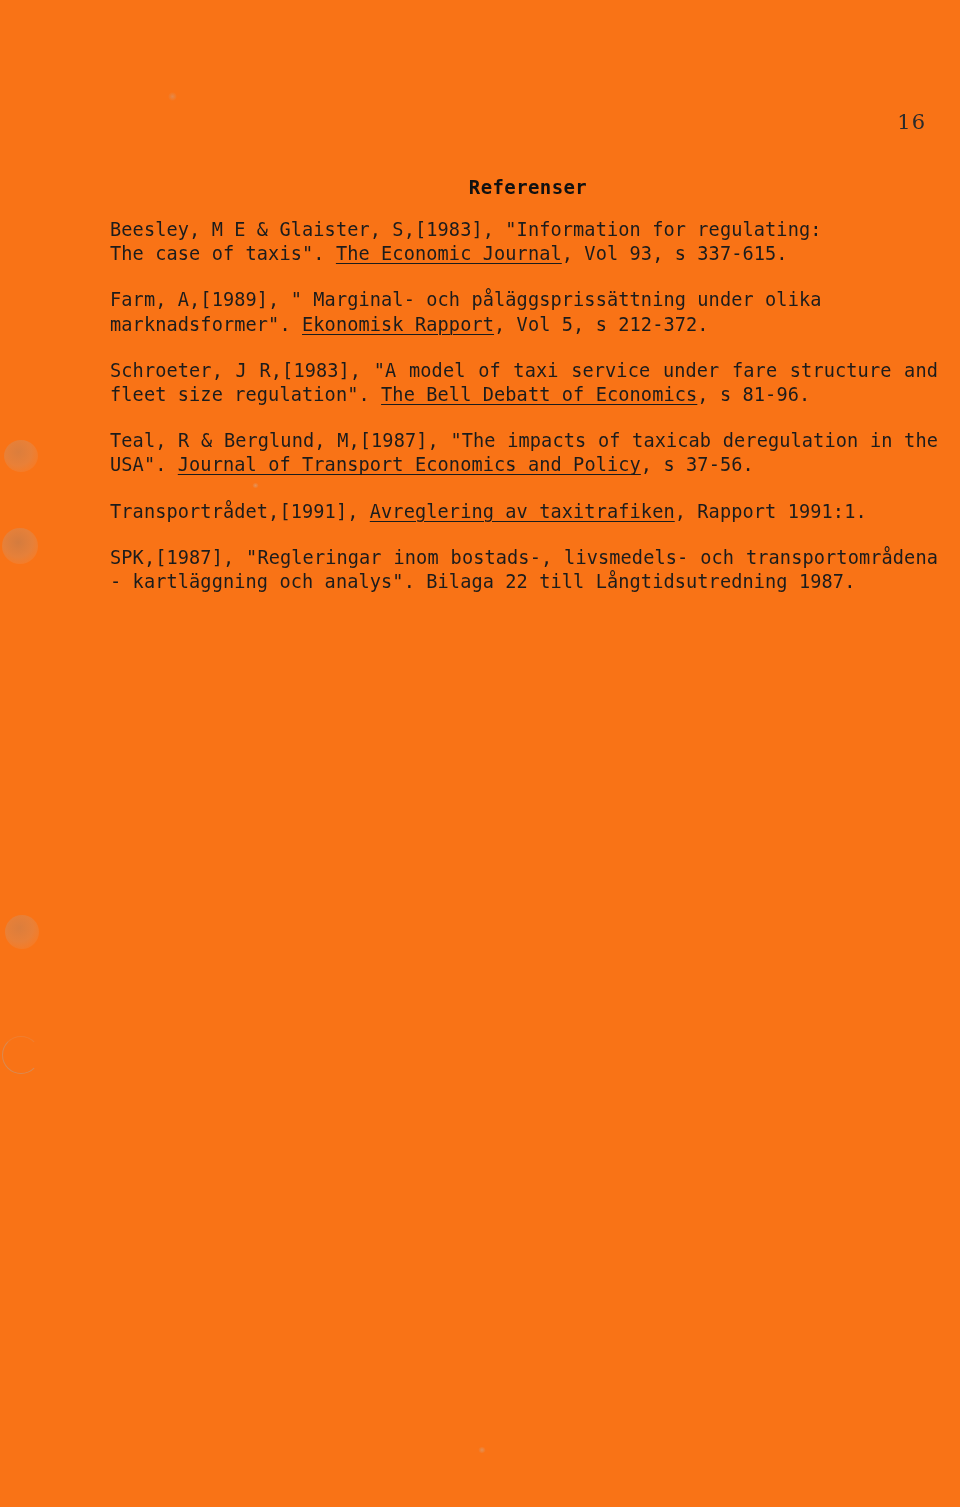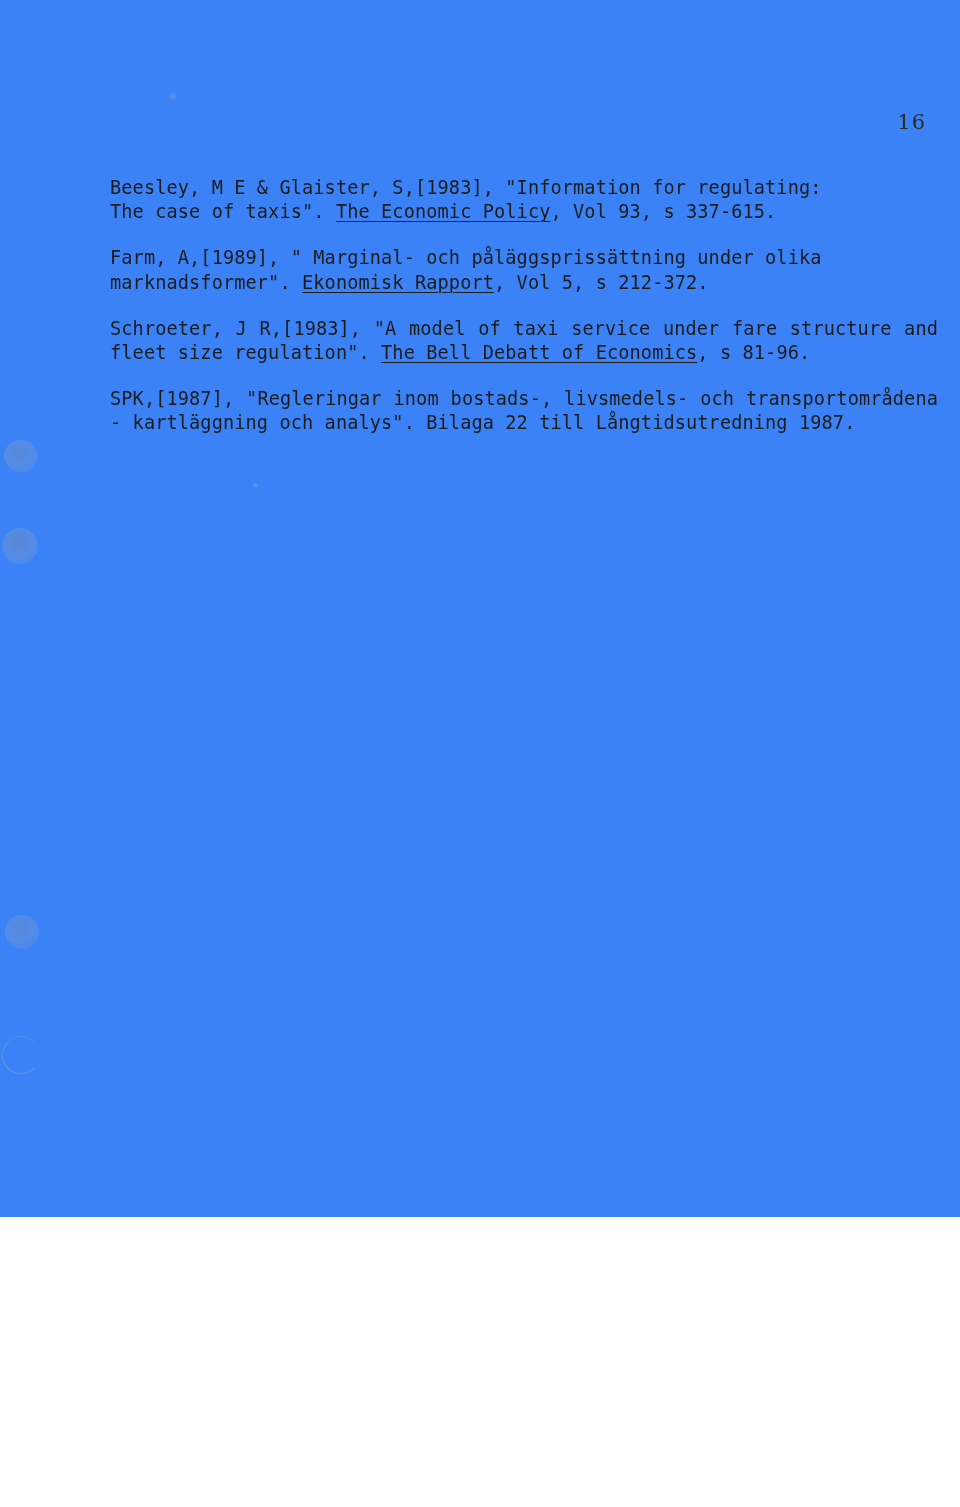--- a/index.html
+++ b/index.html
@@ -10,22 +10,22 @@
   }
   body {
     font-family: "DejaVu Sans Mono", "Liberation Mono", monospace;
     color: #1a1a1a;
     -webkit-font-smoothing: antialiased;
   }
 
   .page {
     position: relative;
     width: 960px;
-    height: 1217px;
-    background: #3b82f6;
+    height: 1507px;
+    background: #f97316;
     overflow: hidden;
   }
 
   
   .artifact {
     position: absolute;
     pointer-events: none;
     border-radius: 50%;
   }
   .smudge {
@@ -119,23 +119,26 @@
   <div class="artifact smudge smudge-b"></div>
   <div class="artifact smudge smudge-c"></div>
   <div class="artifact ring"></div>
   <div class="artifact speck-top"></div>
   <div class="artifact speck-mid"></div>
   <div class="artifact speck-bot"></div>
 
   <div class="folio">16</div>
 
   <div class="column">
+    <h1 class="heading">Referenser</h1>
     <div>
         <p class="ref"><span>Beesley, M E &amp; Glaister, S,[1983], "Information for regulating:
-The case of taxis". </span><span class="u">The Economic Policy</span><span>, Vol 93, s 337-615.</span></p>
+The case of taxis". </span><span class="u">The Economic Journal</span><span>, Vol 93, s 337-615.</span></p>
         <p class="ref"><span>Farm, A,[1989], " Marginal- och påläggsprissättning under olika
 marknadsformer". </span><span class="u">Ekonomisk Rapport</span><span>, Vol 5, s 212-372.</span></p>
         <p class="ref justify"><span>Schroeter, J R,[1983], "A model of taxi service under fare structure and fleet size regulation". </span><span class="u">The Bell Debatt of Economics</span><span>, s 81-96.</span></p>
+        <p class="ref justify"><span>Teal, R &amp; Berglund, M,[1987], "The impacts of taxicab deregulation in the USA". </span><span class="u">Journal of Transport Economics and Policy</span><span>, s 37-56.</span></p>
+        <p class="ref justify"><span>Transportrådet,[1991], </span><span class="u">Avreglering av taxitrafiken</span><span>, Rapport 1991:1.</span></p>
         <p class="ref justify"><span>SPK,[1987], "Regleringar inom bostads-, livsmedels- och transportområdena - kartläggning och analys". Bilaga 22 till Långtidsutredning 1987.</span></p>
       </div>
   </div>
 
 </div>
 
 </body></html>

